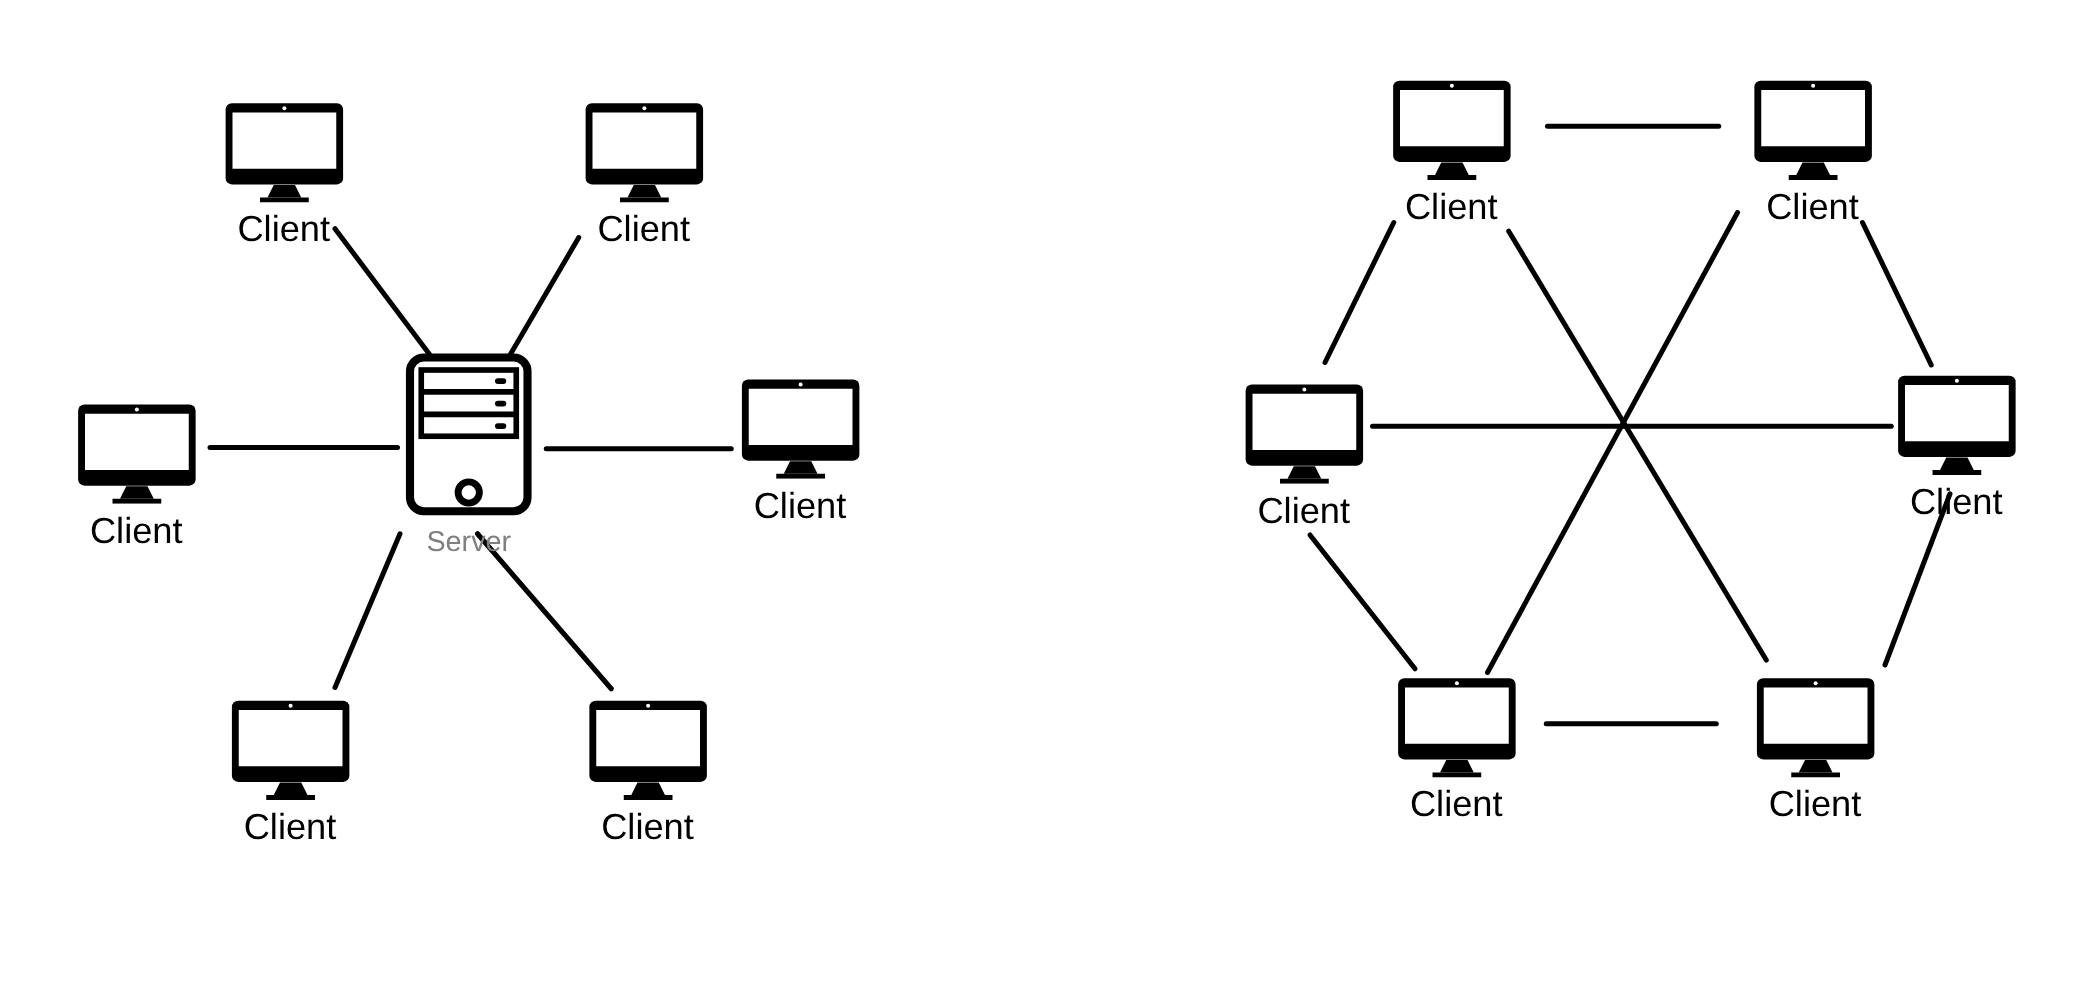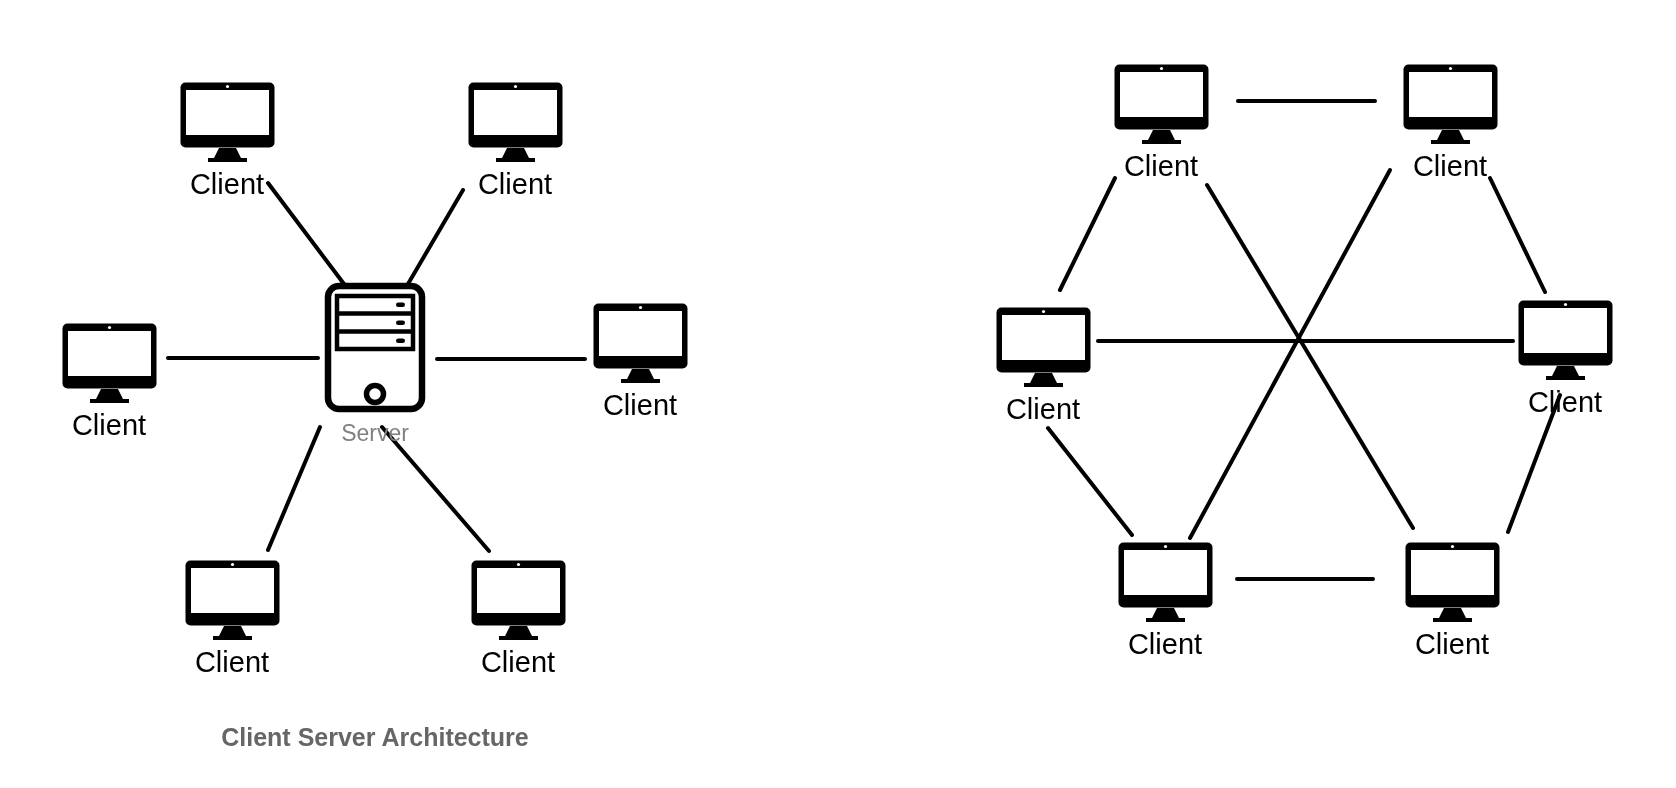--- a/index.html
+++ b/index.html
@@ -152,21 +152,20 @@
     <svg width="95" height="80" viewBox="0 0 95 80">
       <rect x="0.5" y="0.5" width="94" height="65" rx="5" fill="#000000"></rect>
       <rect x="6" y="8" width="83" height="45" fill="#ffffff"></rect>
       <circle cx="47.5" cy="4.5" r="1.6" fill="#ffffff"></circle>
       <polygon points="39,66 56,66 61,76 34,76" fill="#000000"></polygon>
       <rect x="28" y="76" width="39" height="4" fill="#000000"></rect>
     </svg>
     <div class="lbl">Client</div>
   </div>
 
-  <div class="caption" style="left:375px; top:723px;">Client Server Architecture</div>
 
   <div class="node" style="left:1113px; top:64px; width:96px;">
     <svg width="95" height="80" viewBox="0 0 95 80">
       <rect x="0.5" y="0.5" width="94" height="65" rx="5" fill="#000000"></rect>
       <rect x="6" y="8" width="83" height="45" fill="#ffffff"></rect>
       <circle cx="47.5" cy="4.5" r="1.6" fill="#ffffff"></circle>
       <polygon points="39,66 56,66 61,76 34,76" fill="#000000"></polygon>
       <rect x="28" y="76" width="39" height="4" fill="#000000"></rect>
     </svg>
     <div class="lbl">Client</div>

